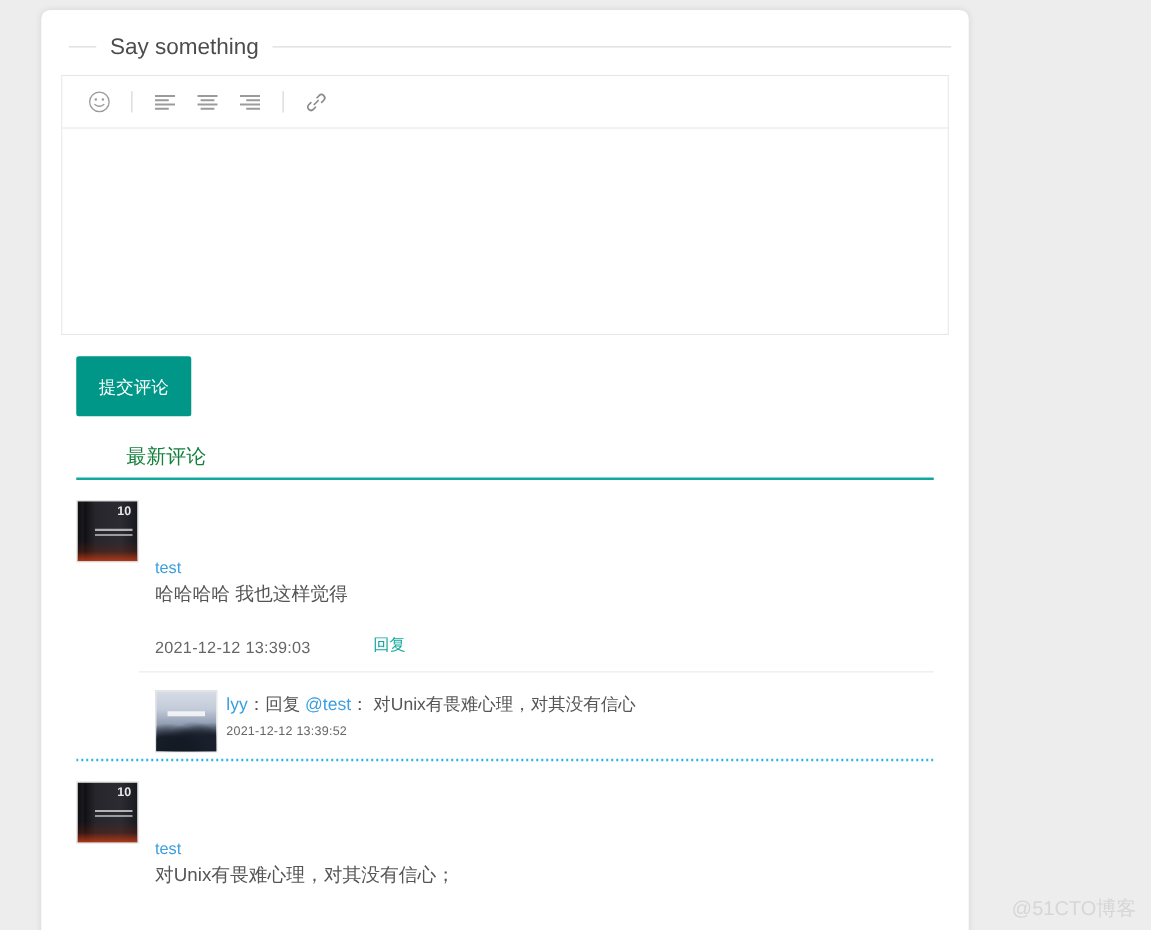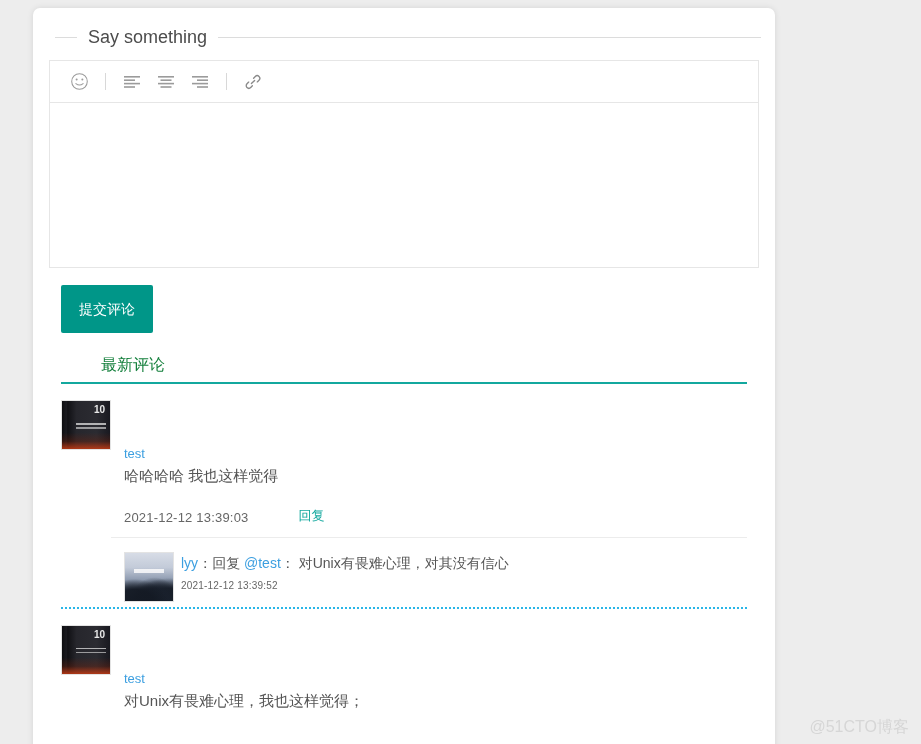--- a/index.html
+++ b/index.html
@@ -406,21 +406,21 @@
         </div>
 
         <div class="dot-sep"></div>
       </div>
 
       <div class="comment">
         <div style="position:relative;">
           <span class="avatar av-book" style="position:absolute;left:0;top:0;"></span>
           <div class="comment-body">
             <a class="uname">test</a>
-            <div class="ctext">对Unix有畏难心理，我也这样觉得；</div>
+            <div class="ctext">对Unix有畏难心理，对其没有信心；</div>
           </div>
         </div>
       </div>
 
     </div>
   </div>
 </div>
 
 <div class="watermark">@51CTO博客</div>
 

